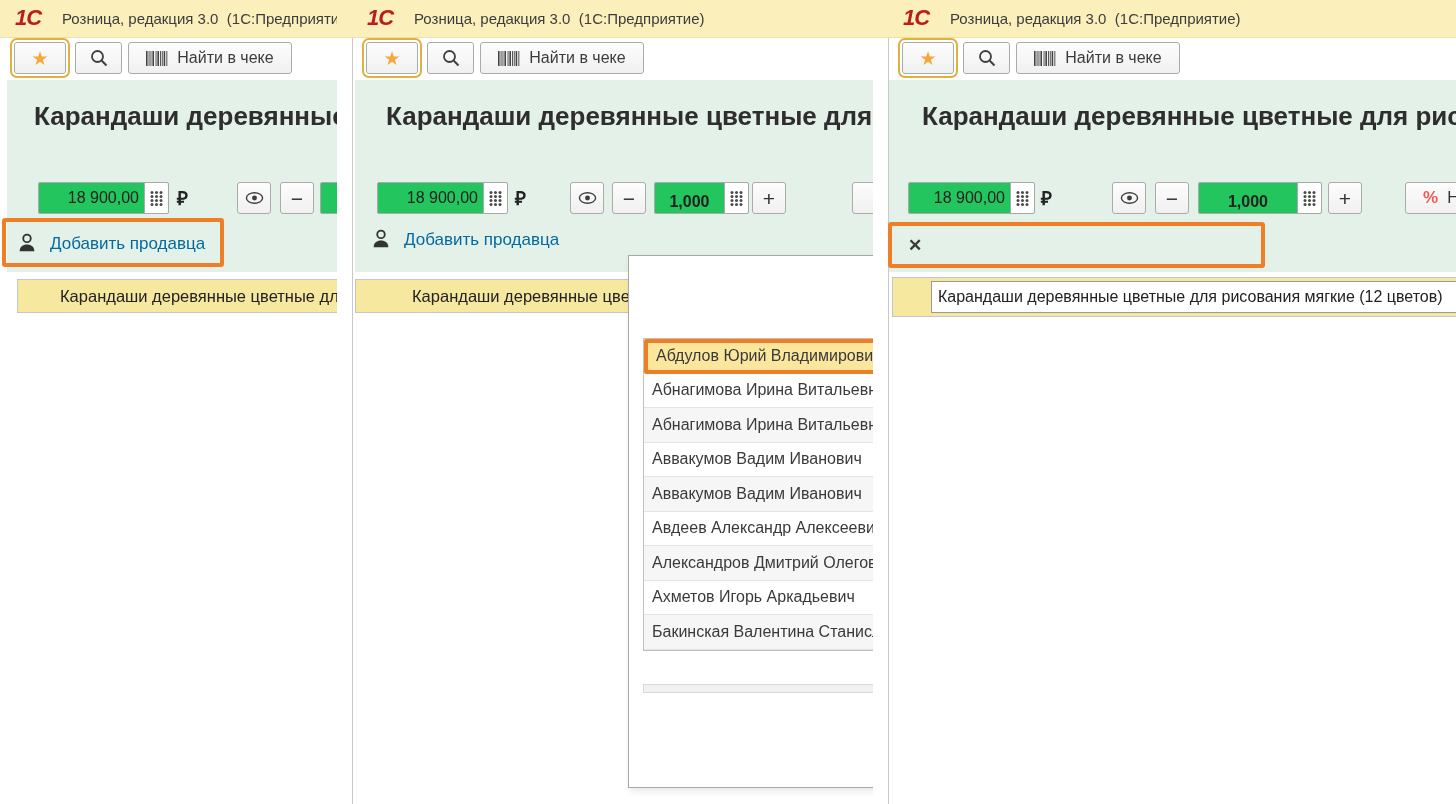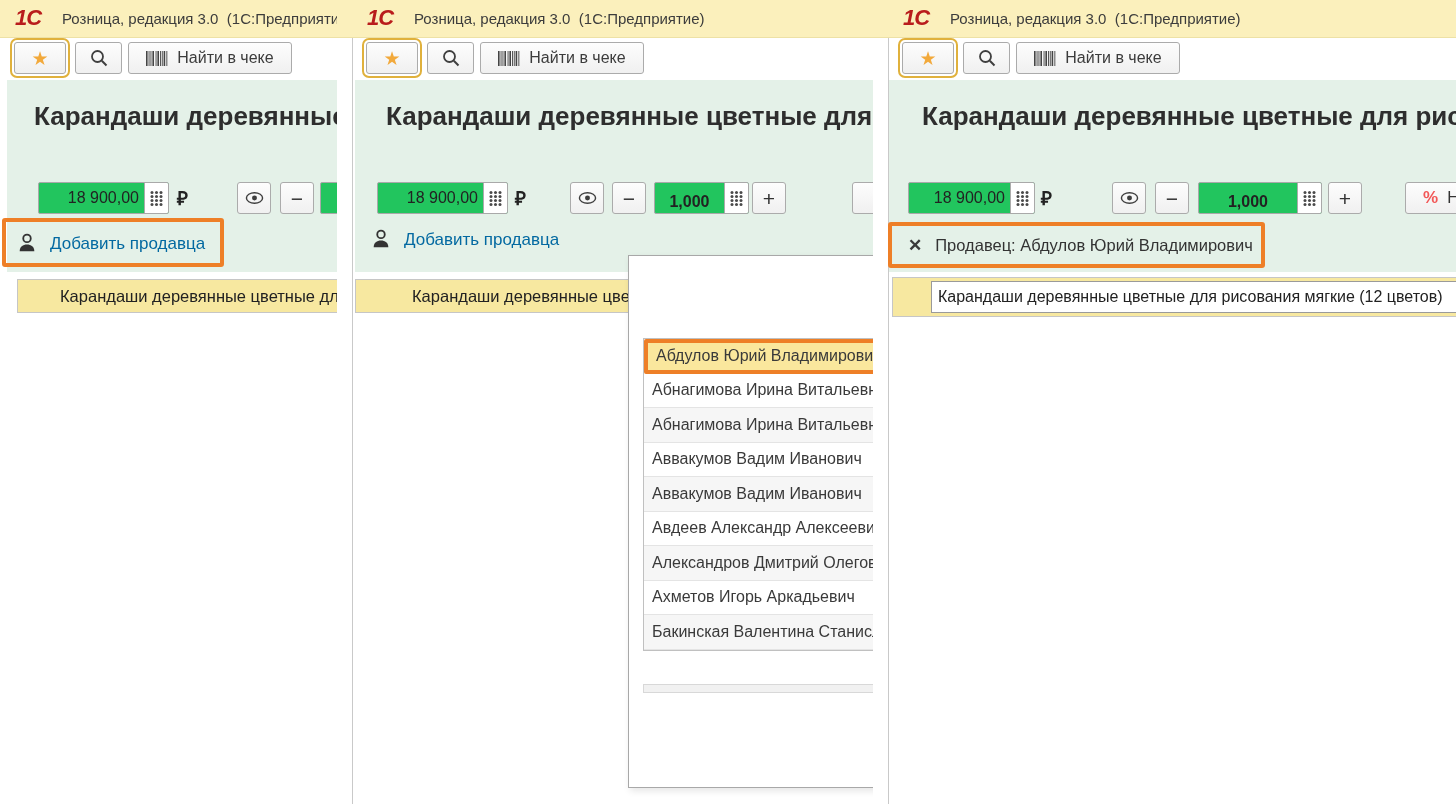--- a/index.html
+++ b/index.html
@@ -368,21 +368,20 @@
       <span class="glyph">+</span>
     </button>
     <button class="btn sqbtn" style="left:517px;width:90px;justify-content:flex-start;padding-left:17px;gap:9px;">
       <span class="pct">%</span>
       <span class="disc-label">Н</span>
     </button>
 
     <div class="hlbox" style="left:0;top:222px;width:377px;height:46px;">
       <span class="sellerline" style="padding-left:16px;">
         <span class="xicon glyph">✕</span>
-        <span>Продавец: Абдулов Юрий Владимирович</span>
       </span>
     </div>
 
     <div class="yrow" style="left:4px;top:277px;width:574px;height:40px;">
       <span class="nameinput">Карандаши деревянные цветные для рисования мягкие (12 цветов)</span>
     </div>
   </div>
 </div>
 
 </body></html>

